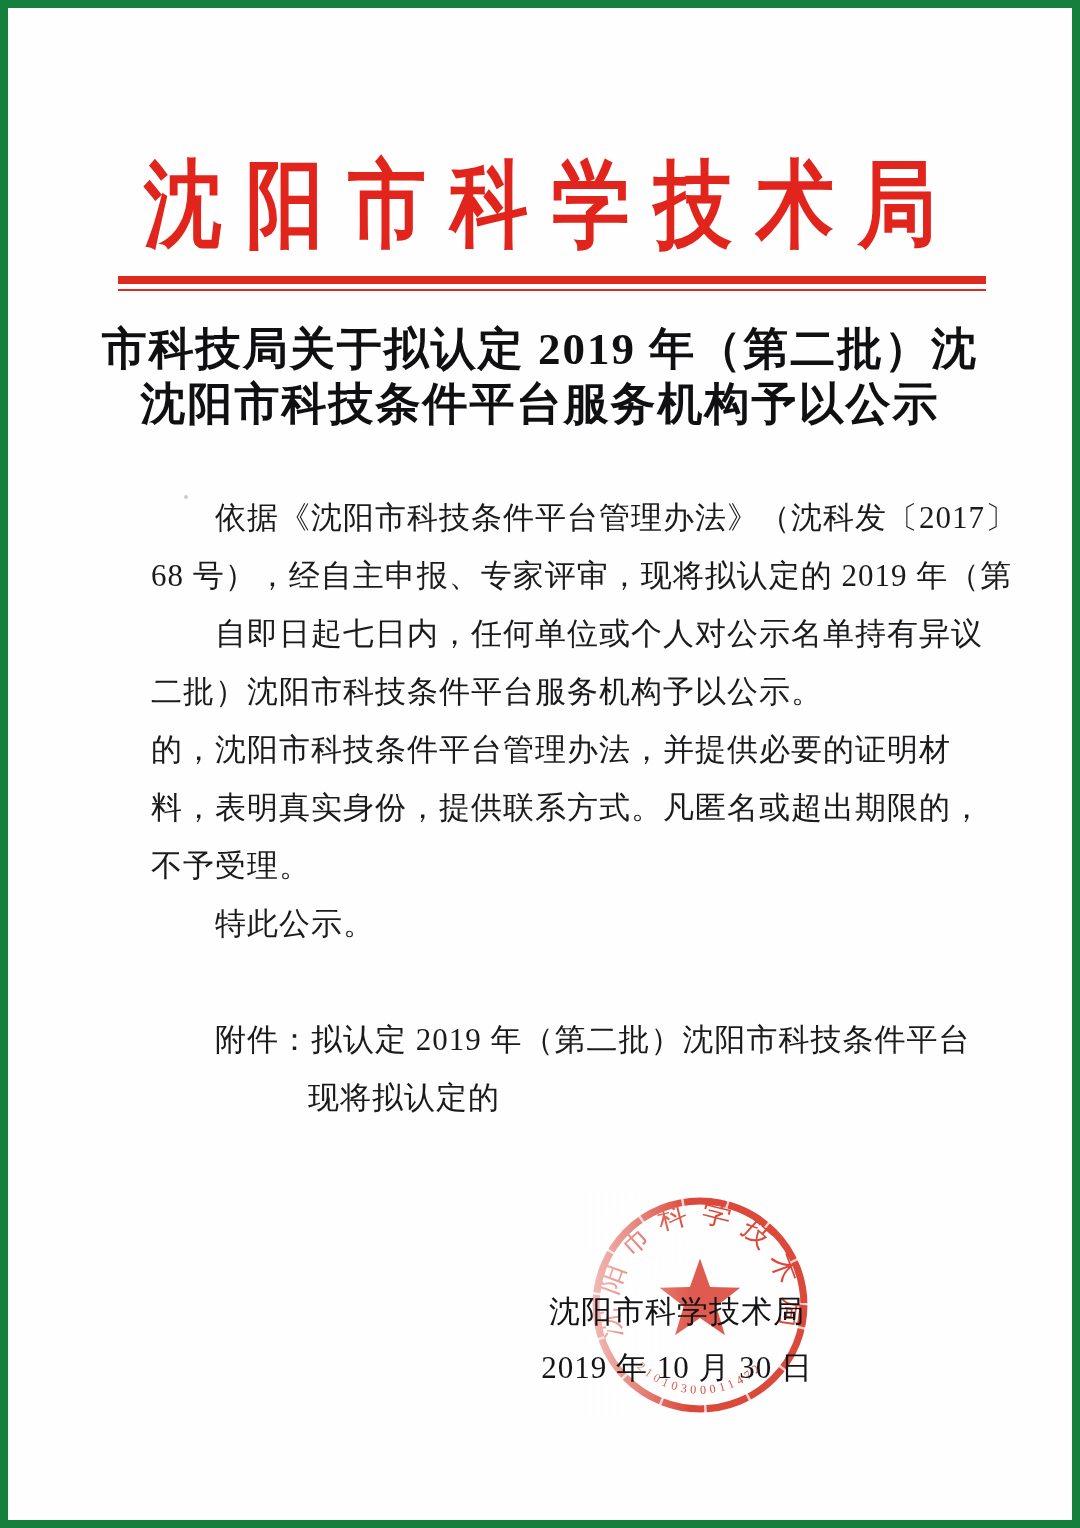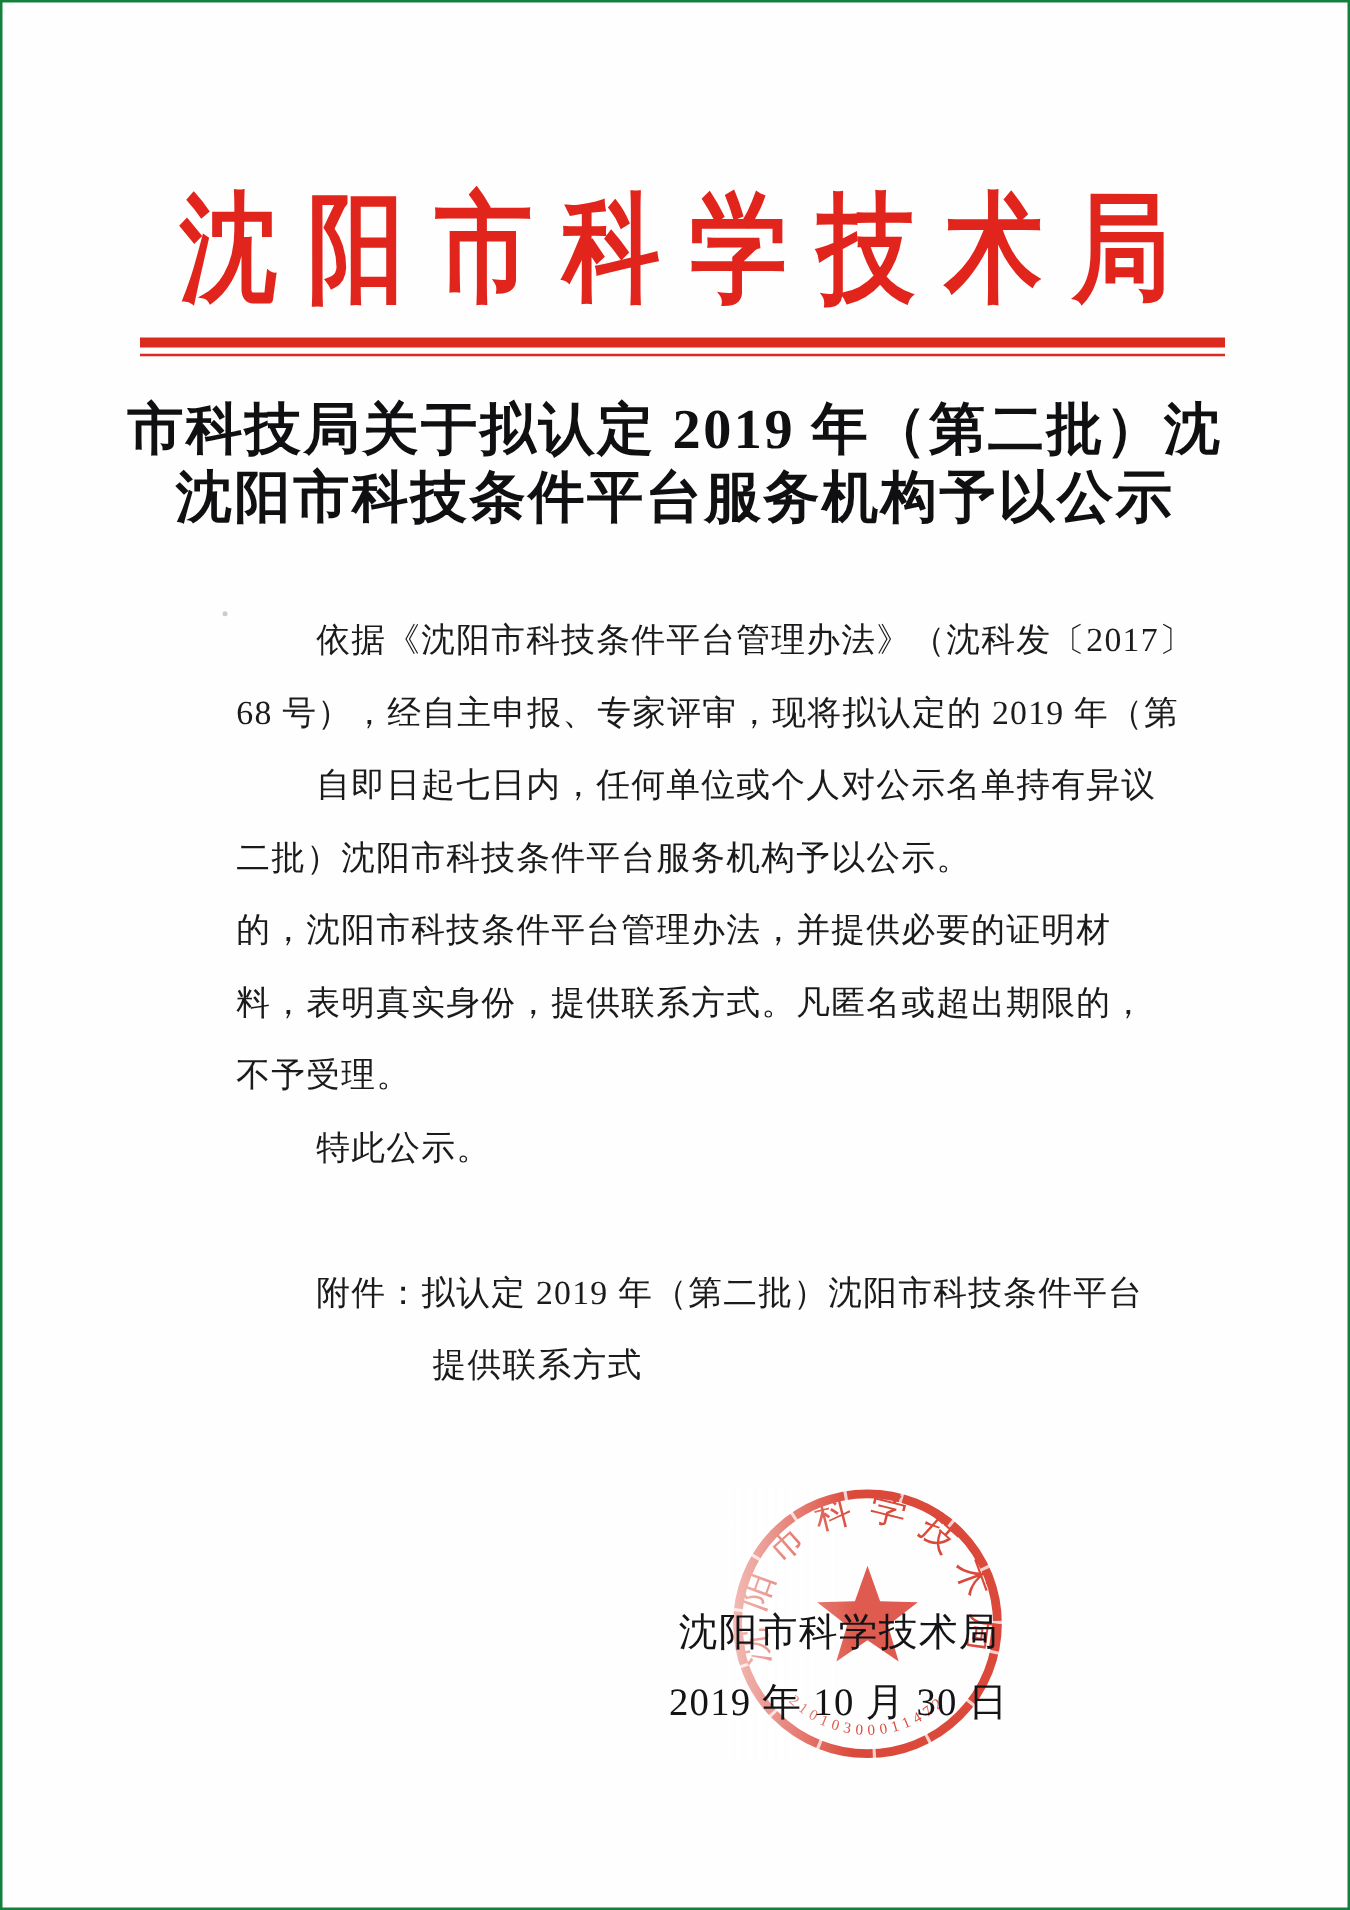--- a/index.html
+++ b/index.html
@@ -1,37 +1,37 @@
 <!DOCTYPE html>
 <html><head>
 <meta charset="utf-8">
 <style>
   html,body { margin:0; padding:0; background:#ffffff; }
   .canvas {
     position:relative; width:1080px; height:1528px; box-sizing:border-box;
-    border:2px solid #15803d; background:#fefefe; overflow:hidden;
+    border:8px solid #15803d; background:#fefefe; overflow:hidden;
     font-family:"Liberation Serif","DejaVu Serif",serif; color:#1b1b1d;
   }
   .agency {
     position:absolute; top:150px; left:0; width:100%; margin:0;
     text-align:center; font-size:78px; font-weight:700; color:#e2251c;
     letter-spacing:24px; padding-left:24px; box-sizing:border-box;
     transform:scaleY(1.22); transform-origin:50% 0; line-height:1; white-space:nowrap;
   }
   .divider {
     position:absolute; top:268px; left:110px; width:868px; height:5px;
     border-top:8px solid #dd2a1f; border-bottom:2px solid #dd2a1f;
   }
   .doc-title {
     position:absolute; top:314px; left:0; width:100%; text-align:center;
     font-weight:700; font-size:45px; color:#101012; line-height:55px; letter-spacing:2px;
   }
   .body-text {
     position:absolute; top:481px; left:143px; width:812px;
-    font-size:27px; letter-spacing:1px; color:#1b1b1d;margin-left:44px;
+    font-size:31px; letter-spacing:1px; color:#1b1b1d;
   }
   .ln { margin:0; height:58px; line-height:58px; white-space:nowrap; }
   .indent { text-indent:64px; }
   .indent-deep { text-indent:157px; }
   .blank { height:58px; }
   .seal {
     position:absolute; left:581px; top:1186px; width:222px; height:222px;
     z-index:2; opacity:0.92;
   }
   .sig, .sig-date {
@@ -63,21 +63,21 @@
     <p class="ln indent">依据《沈阳市科技条件平台管理办法》（沈科发〔2017〕</p>
     <p class="ln">68 号），经自主申报、专家评审，现将拟认定的 2019 年（第</p>
     <p class="ln indent">自即日起七日内，任何单位或个人对公示名单持有异议</p>
     <p class="ln">二批）沈阳市科技条件平台服务机构予以公示。</p>
     <p class="ln">的，沈阳市科技条件平台管理办法，并提供必要的证明材</p>
     <p class="ln">料，表明真实身份，提供联系方式。凡匿名或超出期限的，</p>
     <p class="ln">不予受理。</p>
     <p class="ln indent">特此公示。</p>
     <p class="ln blank"></p>
     <p class="ln indent">附件：拟认定 2019 年（第二批）沈阳市科技条件平台</p>
-    <p class="ln indent-deep">提供联系方式</p>
+    <p class="ln indent-deep">现将拟认定的</p>
   </div>
 
   <svg class="seal" viewBox="0 0 220 220" xmlns="http://www.w3.org/2000/svg">
     <defs>
       <path id="arcTop" d="M 52 168 A 82 82 0 1 1 168 168" fill="none"></path>
       <path id="arcBottom" d="M 33.8 154 A 88 88 0 0 0 186.2 154" fill="none"></path>
       <linearGradient id="fadeLeft" x1="0" y1="0" x2="1" y2="0">
         <stop offset="0" stop-color="#ffffff" stop-opacity="0.65"></stop>
         <stop offset="0.45" stop-color="#ffffff" stop-opacity="0"></stop>
       </linearGradient>

